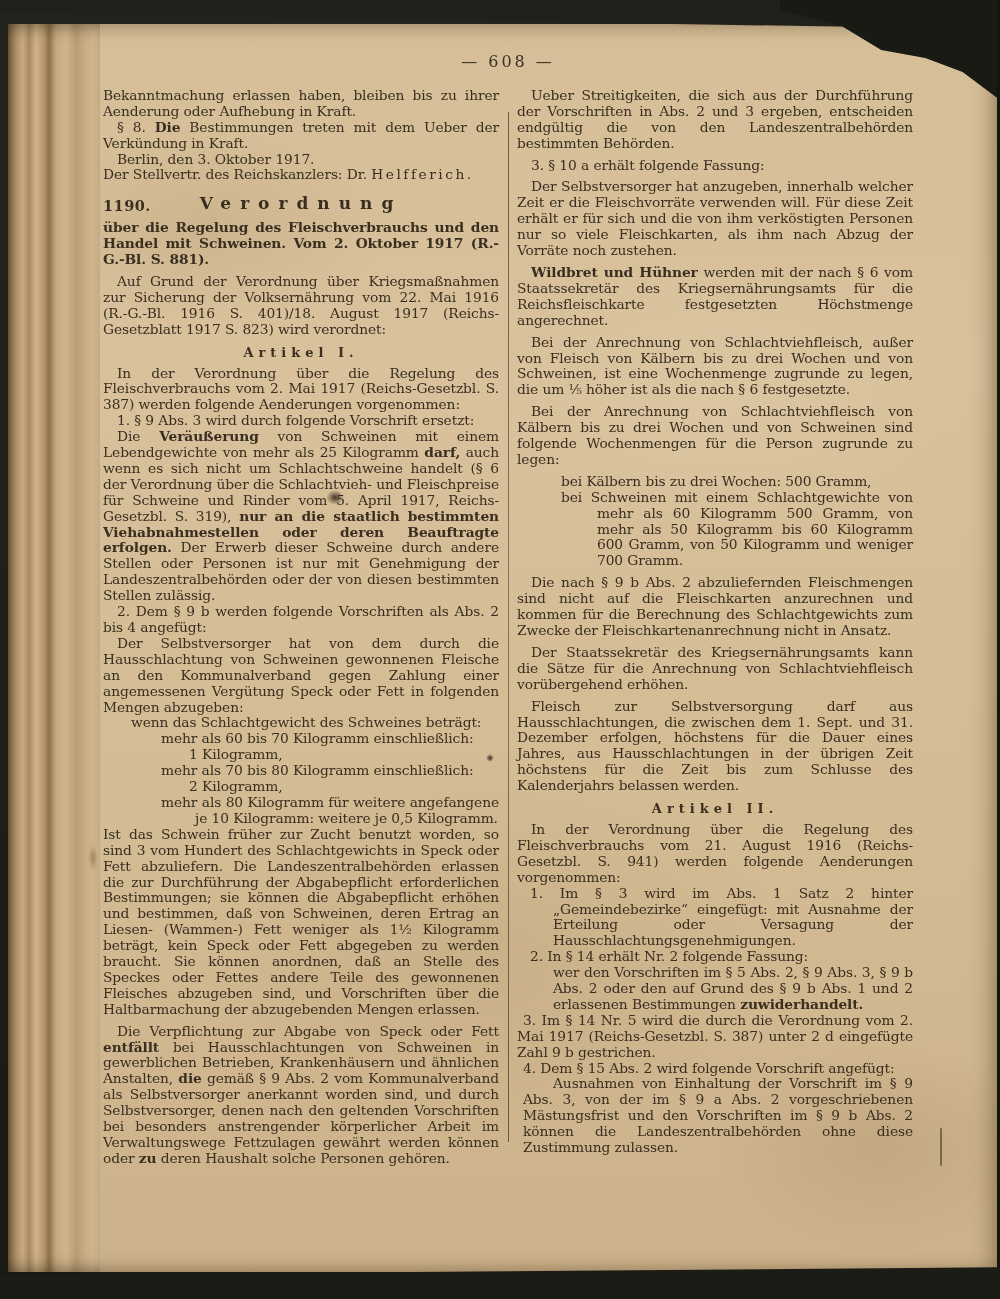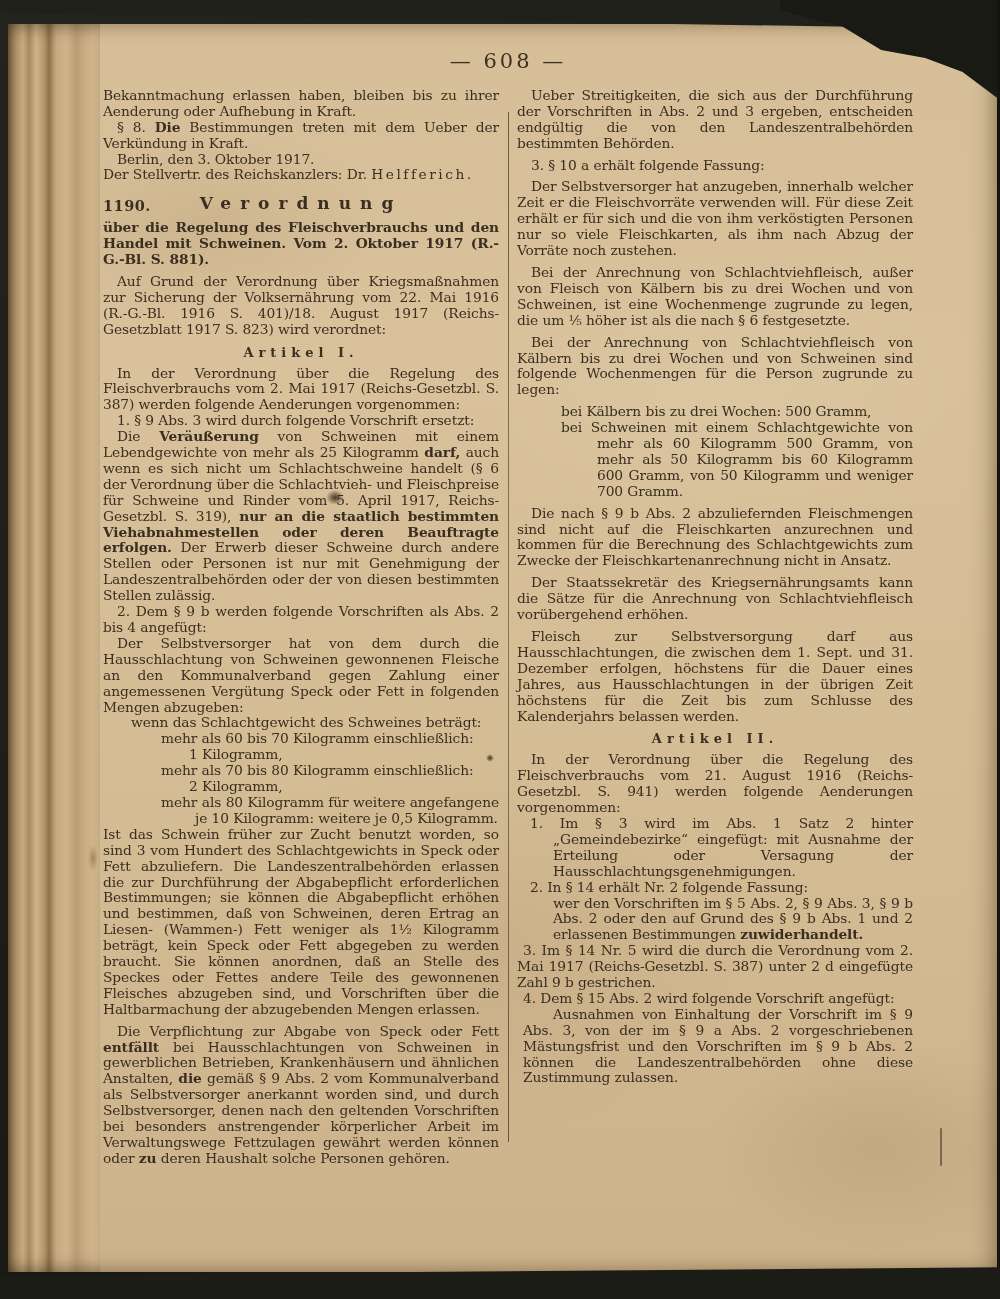--- a/index.html
+++ b/index.html
@@ -29,21 +29,21 @@
         clip-path:polygon(0 0,100% 0,100% 86%,0 38%);}
   
   .corner-tear{position:absolute;right:0;top:0;width:220px;height:100px;background:#191a14;
         clip-path:polygon(0 0,100% 0,100% 100%,83% 72%,66% 58%,46% 50%,28% 26%,10% 16%,0 10%);}
   .right-sliver{position:absolute;right:0;top:0;width:3px;height:100%;background:#14150f;}
   .bottom-dark{position:absolute;left:0;bottom:0;width:100%;height:36px;background:#1b1c15;
         clip-path:polygon(0 34%,100% 12%,100% 100%,0 100%);}
   
   .content{position:absolute;left:103px;top:54px;width:810px;color:#392e20;
            font-size:13.8px;line-height:15.9px;letter-spacing:-0.1px;}
-  .pageno{text-align:center;font-size:21px;letter-spacing:3px;color:#3d3223;margin-bottom:12px;}
+  .pageno{text-align:center;font-size:16px;letter-spacing:3px;color:#3d3223;margin-bottom:12px;}
   .cols{display:flex;gap:18px;margin-top:18px;}
   .col{width:396px;text-align:justify;}
   .divider{position:absolute;left:405px;top:58px;width:1px;height:1030px;
            background:linear-gradient(180deg,rgba(70,56,38,.75) 0%,rgba(70,56,38,.55) 50%,rgba(70,56,38,.75) 100%);}
   p{margin:0;padding:0;}
   .ind{text-indent:14px;}
   .mt6{margin-top:6px;}
   .mt10{margin-top:10px;}
   .b{font-weight:bold;}
   .sp{letter-spacing:2.5px;}
@@ -125,20 +125,21 @@
         <p class="l3">2 Kilogramm,</p>
         <p class="hang">mehr als 80 Kilogramm für weitere angefangene je 10 Kilogramm: weitere je 0,5 Kilogramm.</p>
         <p>Ist das Schwein früher zur Zucht benutzt worden, so sind 3 vom Hundert des Schlachtgewichts in Speck oder Fett abzuliefern. Die Landeszentralbehörden erlassen die zur Durchführung der Abgabepflicht erforderlichen Bestimmungen; sie können die Abgabepflicht erhöhen und bestimmen, daß von Schweinen, deren Ertrag an Liesen- (Wammen-) Fett weniger als 1½ Kilogramm beträgt, kein Speck oder Fett abgegeben zu werden braucht. Sie können anordnen, daß an Stelle des Speckes oder Fettes andere Teile des gewonnenen Fleisches abzugeben sind, und Vorschriften über die Haltbarmachung der abzugebenden Mengen erlassen.</p>
         <p class="ind mt6"><span>Die Verpflichtung zur Abgabe von Speck oder Fett </span><span class="b">entfällt</span><span> bei Hausschlachtungen von Schweinen in gewerblichen Betrieben, Krankenhäusern und ähnlichen Anstalten, </span><span class="b">die</span><span> gemäß § 9 Abs. 2 vom Kommunalverband als Selbstversorger anerkannt worden sind, und durch Selbstversorger, denen nach den geltenden Vorschriften bei besonders anstrengender körperlicher Arbeit im Verwaltungswege Fettzulagen gewährt werden können oder </span><span class="b">zu</span><span> deren Haushalt solche Personen gehören.</span></p>
       </div>
 
       <div class="col">
         <p class="ind">Ueber Streitigkeiten, die sich aus der Durchführung der Vorschriften in Abs. 2 und 3 ergeben, entscheiden endgültig die von den Landeszentralbehörden bestimmten Behörden.</p>
         <p class="ind mt6">3. § 10 a erhält folgende Fassung:</p>
         <p class="ind mt6">Der Selbstversorger hat anzugeben, innerhalb welcher Zeit er die Fleischvorräte verwenden will. Für diese Zeit erhält er für sich und die von ihm verköstigten Personen nur so viele Fleischkarten, als ihm nach Abzug der Vorräte noch zustehen.</p>
+        <p class="ind mt6"><span class="b">Wildbret und Hühner</span><span> werden mit der nach § 6 vom Staatssekretär des Kriegsernährungsamts für die Reichsfleischkarte festgesetzten Höchstmenge angerechnet.</span></p>
         <p class="ind mt6">Bei der Anrechnung von Schlachtviehfleisch, außer von Fleisch von Kälbern bis zu drei Wochen und von Schweinen, ist eine Wochenmenge zugrunde zu legen, die um ⅕ höher ist als die nach § 6 festgesetzte.</p>
         <p class="ind mt6">Bei der Anrechnung von Schlachtviehfleisch von Kälbern bis zu drei Wochen und von Schweinen sind folgende Wochenmengen für die Person zugrunde zu legen:</p>
         <p class="l1r mt6">bei Kälbern bis zu drei Wochen: 500 Gramm,</p>
         <p class="hangr">bei Schweinen mit einem Schlachtgewichte von mehr als 60 Kilogramm 500 Gramm, von mehr als 50 Kilogramm bis 60 Kilogramm 600 Gramm, von 50 Kilogramm und weniger 700 Gramm.</p>
         <p class="ind mt6">Die nach § 9 b Abs. 2 abzuliefernden Fleischmengen sind nicht auf die Fleischkarten anzurechnen und kommen für die Berechnung des Schlachtgewichts zum Zwecke der Fleischkartenanrechnung nicht in Ansatz.</p>
         <p class="ind mt6">Der Staatssekretär des Kriegsernährungsamts kann die Sätze für die Anrechnung von Schlachtviehfleisch vorübergehend erhöhen.</p>
         <p class="ind mt6">Fleisch zur Selbstversorgung darf aus Hausschlachtungen, die zwischen dem 1. Sept. und 31. Dezember erfolgen, höchstens für die Dauer eines Jahres, aus Hausschlachtungen in der übrigen Zeit höchstens für die Zeit bis zum Schlusse des Kalenderjahrs belassen werden.</p>
 
         <div class="art-head mt10">Artikel II.</div>
 

